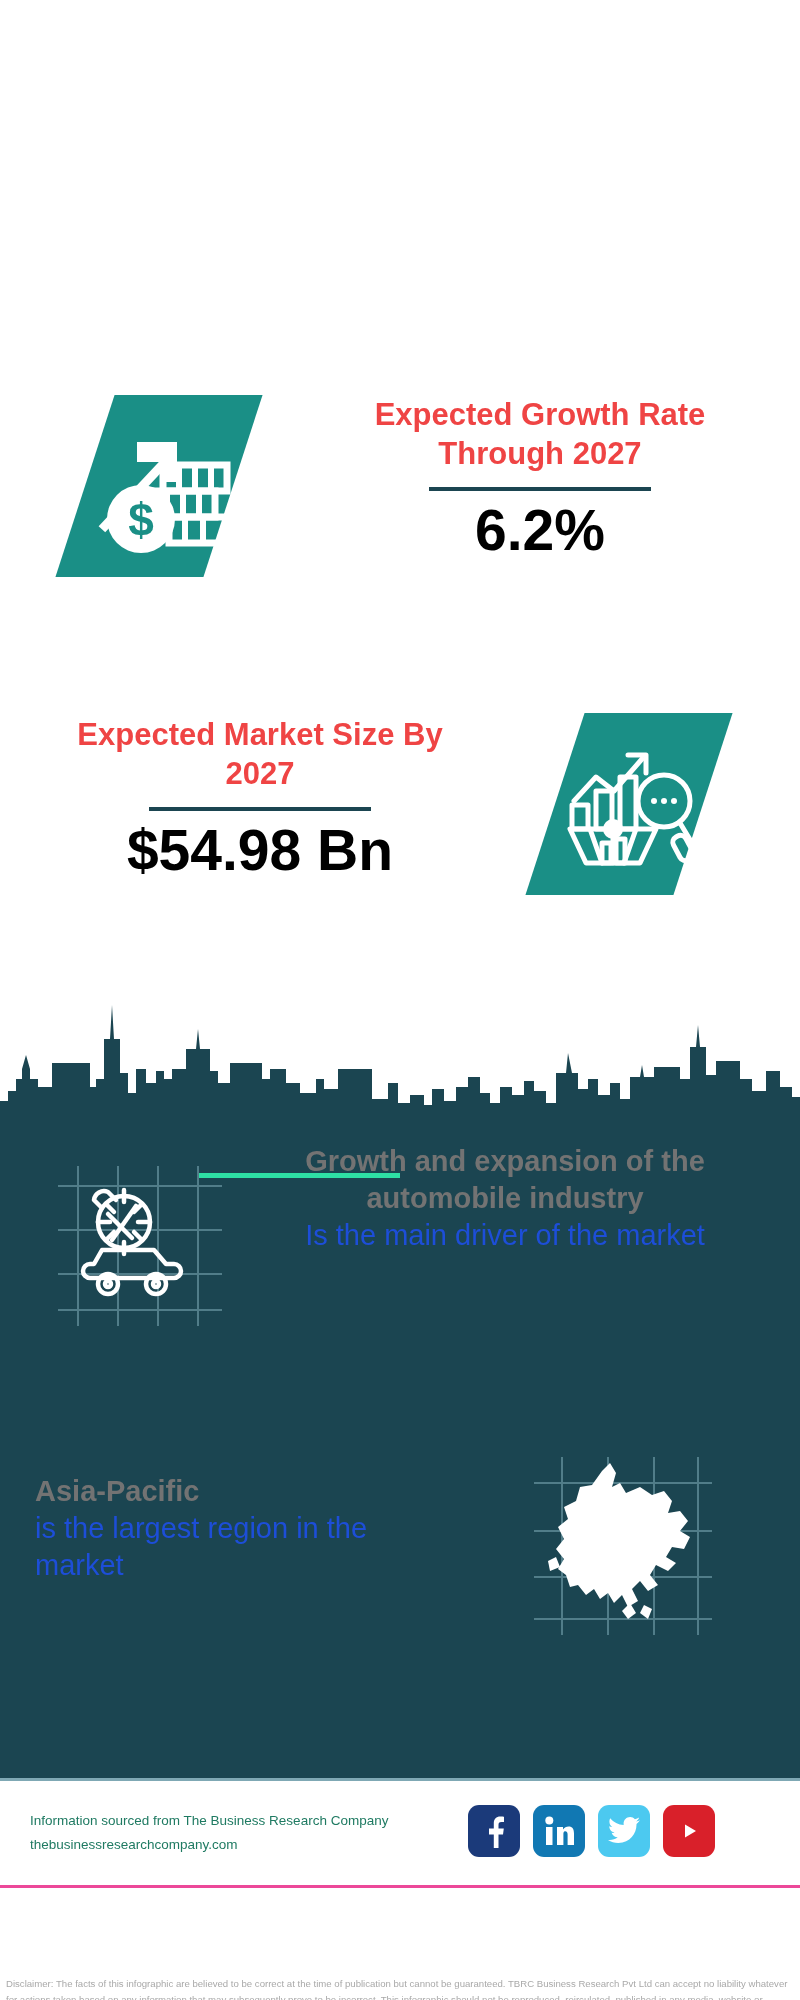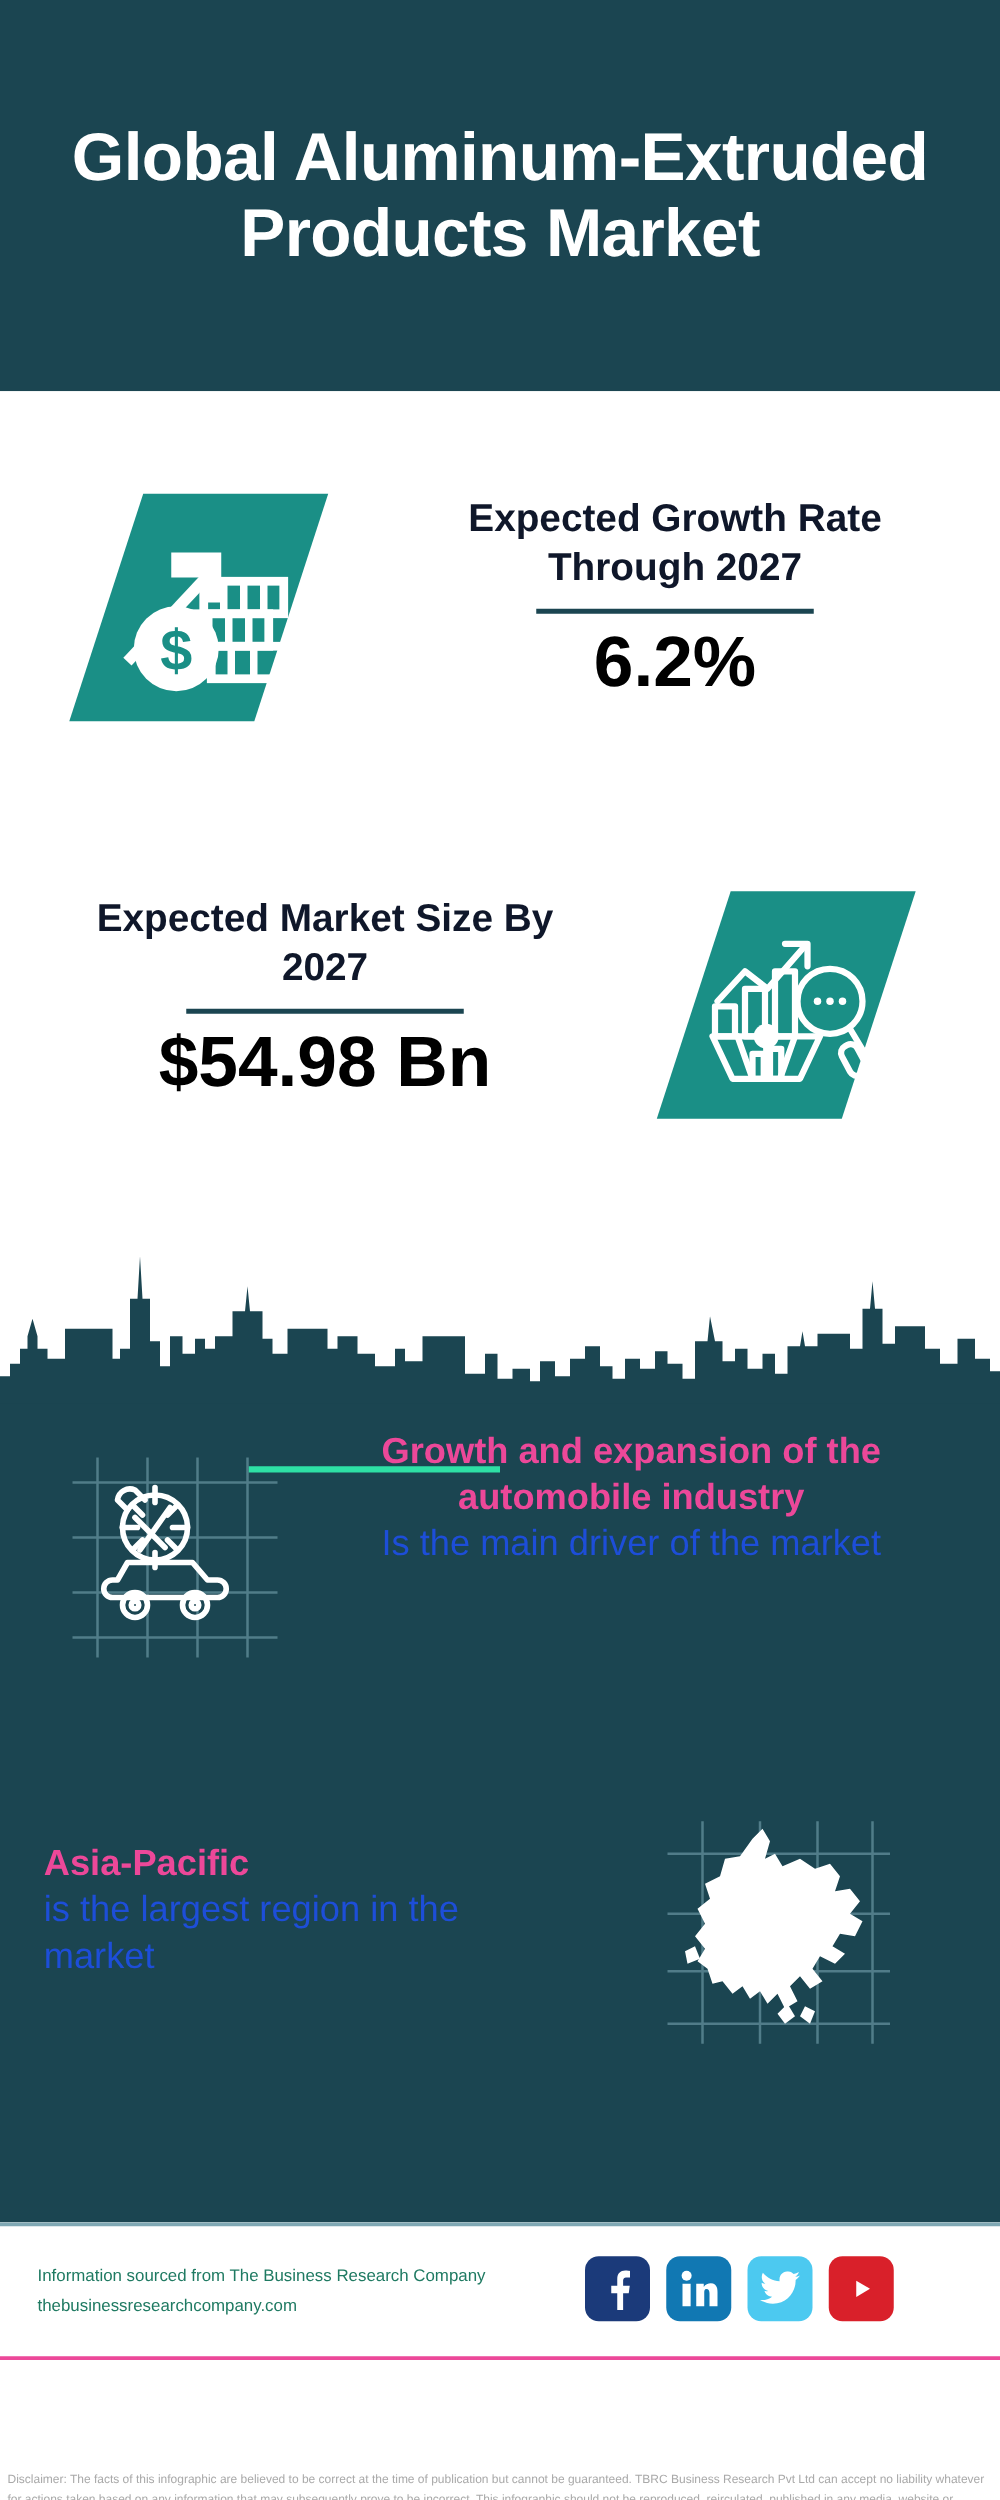--- a/index.html
+++ b/index.html
@@ -40,21 +40,21 @@
   .para1{left:85px;top:82px;width:148px;height:182px;}
   .icon-money{
     position:absolute;left:57px;top:82px;width:205px;height:182px;
     display:flex;align-items:center;justify-content:center;
   }
   .stat1-text{
     position:absolute;left:330px;top:82px;width:420px;
     text-align:center;
   }
   .stat-label{
-    color:#0f172a;
+    color:#ef4444;
     font-size:31px;line-height:1.26;
     font-weight:bold;
     margin:0;
   }
   .rule-dark{
     width:222px;height:4px;background:#1b4551;
     margin:14px auto 8px auto;border:0;
   }
   .stat-value{
     color:#000000;
@@ -93,21 +93,21 @@
   .driver-row{
     position:absolute;left:0;top:175px;width:800px;height:210px;
   }
   .driver-icon{
     position:absolute;left:50px;top:0px;width:180px;height:175px;
   }
   .driver-text{
     position:absolute;left:255px;top:-15px;width:500px;text-align:center;
   }
   .green-line{
-    color:#ec4899;
+    color:#737373;
     font-size:29px;line-height:1.27;font-weight:bold;margin:0;
   }
   .white-line{
     color:#1d4ed8;
     font-size:29px;line-height:1.27;font-weight:normal;margin:0;
   }
 
   .mint-divider{
     position:absolute;left:199px;top:1165px;
     width:201px;height:5px;background:#2ee0a5;border:0;
@@ -156,23 +156,20 @@
     color:#a9a9a9;
     font-size:9.6px;line-height:1.62;
     text-align:left;
   }
 </style>
 </head>
 <body>
 
 <div class="page">
 
-  <div class="header">
-    <h1 class="header-title">Global Aluminum-Extruded Products Market</h1>
-  </div>
 
   <div class="stat1">
     <div class="para para1"></div>
     <div class="icon-money">
       <svg width="150" height="136" viewBox="0 0 150 136">
         <g fill="none" stroke="#ffffff" stroke-width="9">
           <path d="M20 108 L78 46" stroke-linecap="square"></path>
         </g>
         <path d="M52 24 L92 24 L92 64 L80 64 L80 44 L52 44 Z" fill="#ffffff"></path>
         <g fill="none" stroke="#ffffff" stroke-width="7">

